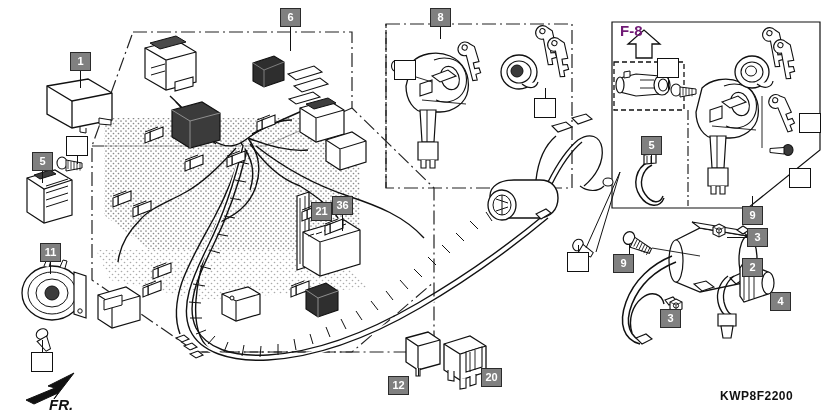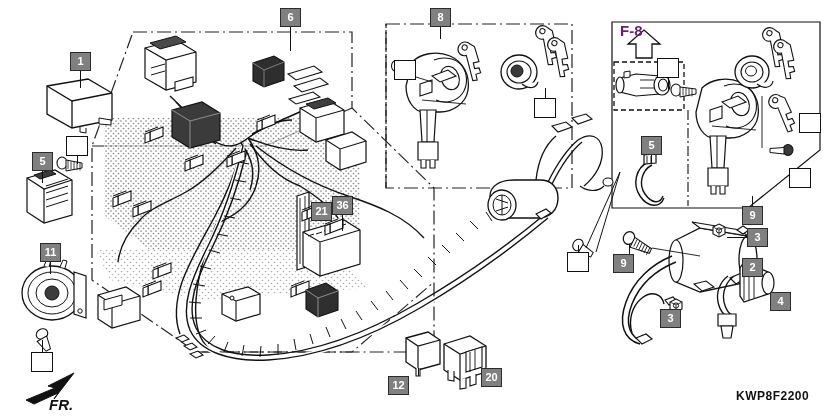--- a/index.html
+++ b/index.html
@@ -466,15 +466,15 @@
   <div class="blank" style="left:31px;  top:352px; width:22px; height:20px;"></div>
   <div class="blank" style="left:394px; top:60px;  width:22px; height:20px;"></div>
   <div class="blank" style="left:534px; top:98px;  width:22px; height:20px;"></div>
   <div class="blank" style="left:657px; top:58px;  width:22px; height:20px;"></div>
   <div class="blank" style="left:799px; top:113px; width:22px; height:20px;"></div>
   <div class="blank" style="left:789px; top:168px; width:22px; height:20px;"></div>
   <div class="blank" style="left:567px; top:252px; width:22px; height:20px;"></div>
 
   <div id="f8text" style="left:620px; top:22px;">F-8</div>
   <div id="frtext" style="left:49px;  top:364px;margin-top:32px;">FR.</div>
-  <div id="partno" style="left:736px; top:389px;">KWP8F2200</div>
+  <div id="partno" style="left:720px; top:389px;">KWP8F2200</div>
 
 </div>
 
 </body></html>

